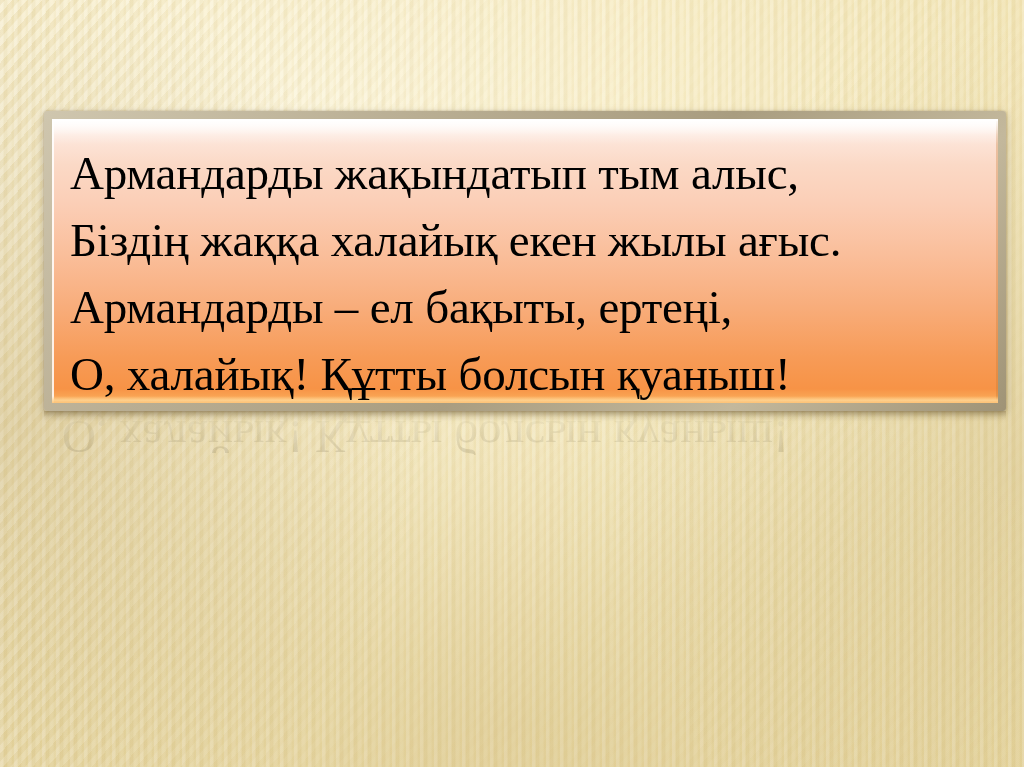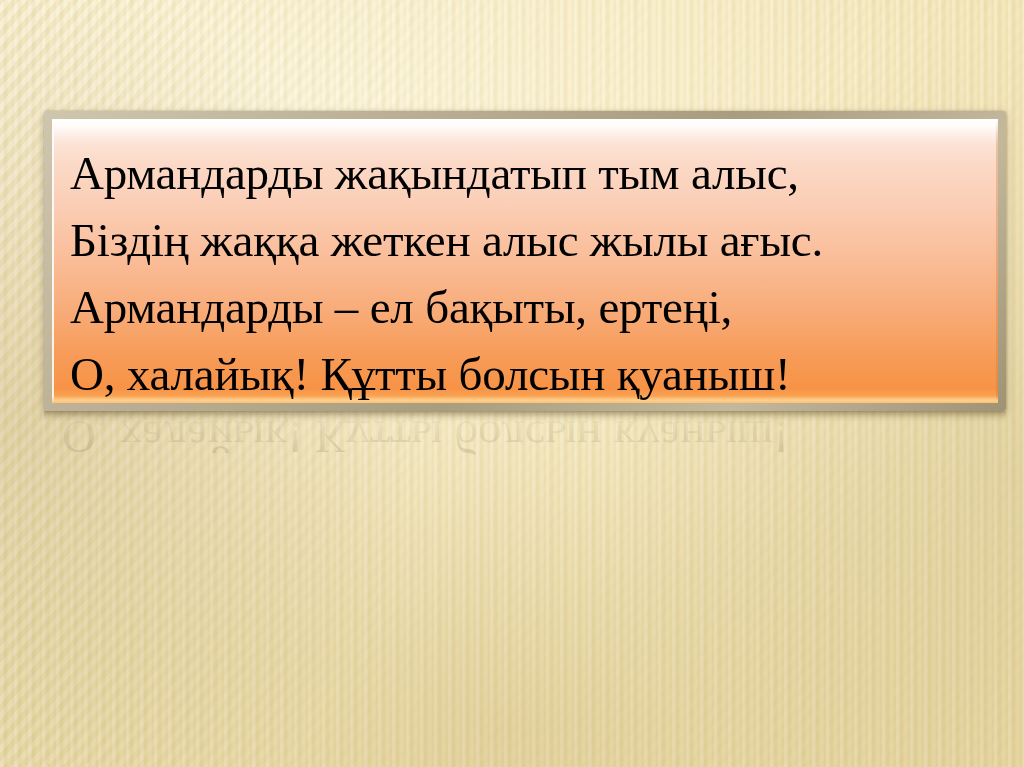--- a/index.html
+++ b/index.html
@@ -219,21 +219,21 @@
 
   <div class="plate-shadow"></div>
 
   <div class="plate-wrap">
     <div class="plate-frame">
       <div class="plate-face">
         <div class="plate-gloss"></div>
         <div class="plate-rim"></div>
         <div class="plate-text">
           <span class="ln">Армандарды жақындатып тым алыс,</span>
-          <span class="ln">Біздің жаққа жеткен алыс жылы ағыс.</span>
+          <span class="ln">Біздің жаққа халайық екен жылы ағыс.</span>
           <span class="ln">Армандарды – ел бақыты, ертеңі,</span>
           <span class="ln">О, халайық! Құтты болсын қуаныш!</span>
         </div>
       </div>
     </div>
   </div>
 
   <div class="reflection">
     <div class="flip-holder">
       <div class="rtext">О, халайық! Құтты болсын қуаныш!</div>

